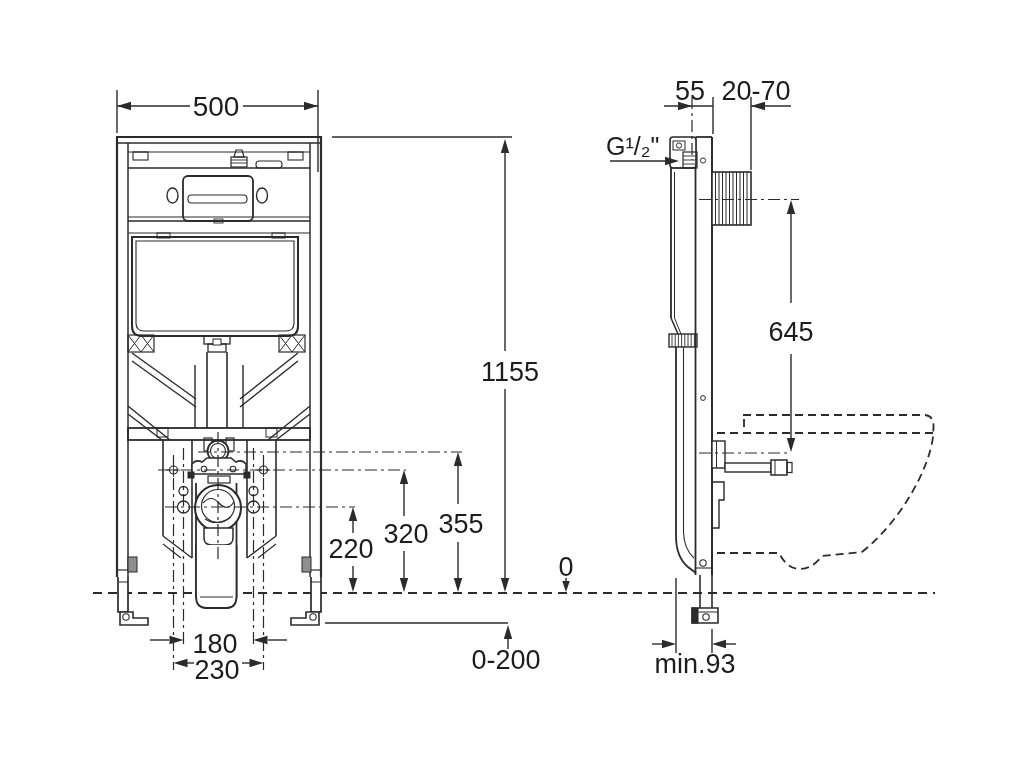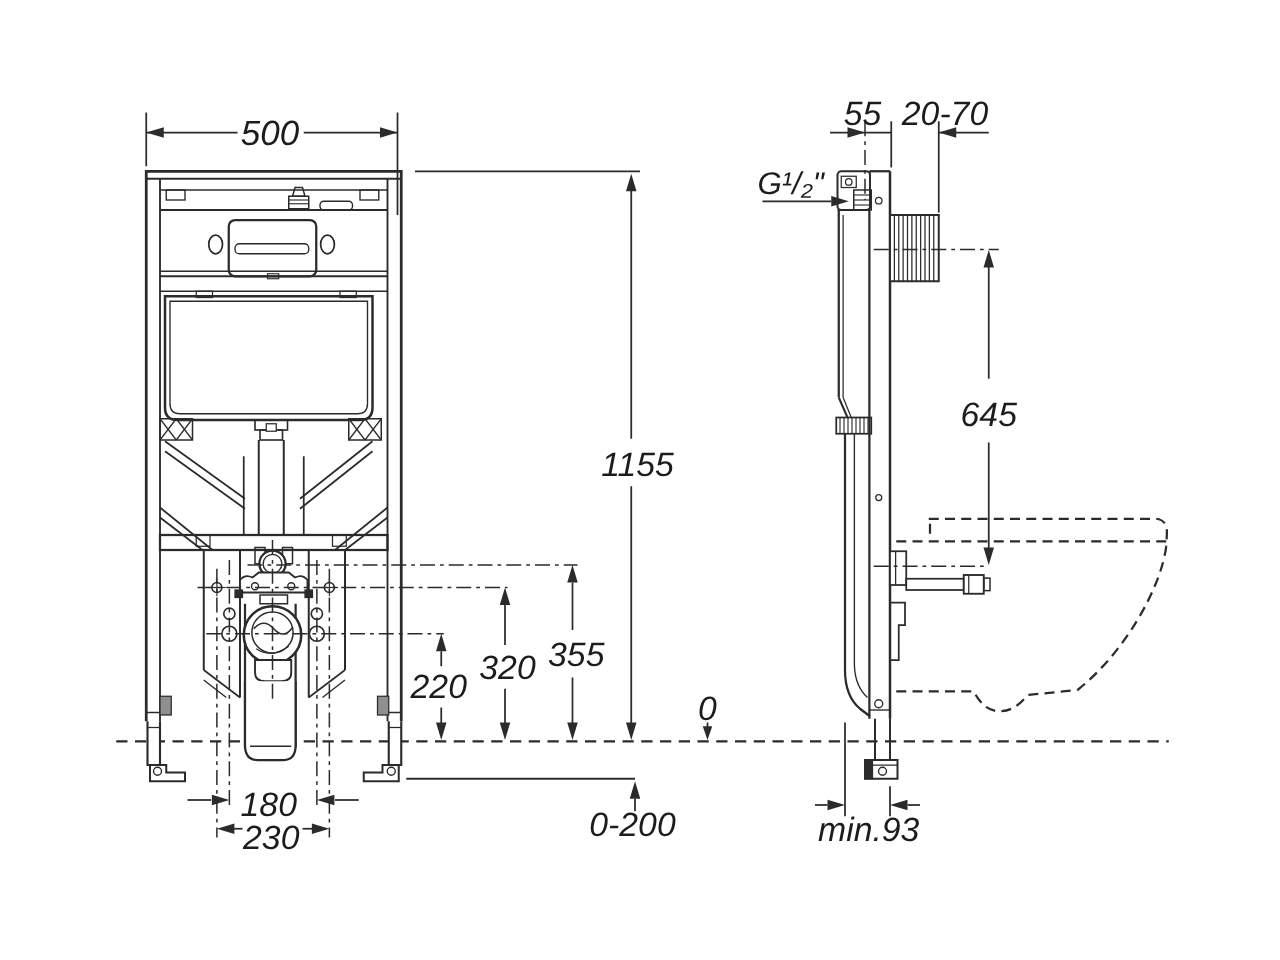--- a/index.html
+++ b/index.html
@@ -1,16 +1,16 @@
 <!DOCTYPE html>
 <html><head>
 <meta charset="utf-8">
 <style>
   html,body{margin:0;padding:0;background:#ffffff;}
-  .stage{position:relative;width:1024px;height:768px;background:#ffffff;overflow:hidden;font-style:italic;}
+  .stage{position:relative;width:1024px;height:768px;background:#ffffff;overflow:hidden;}
   svg{position:absolute;left:0;top:0;}
   text{font-family:"Liberation Sans","DejaVu Sans",sans-serif;stroke:none;}
   .dimtxt{font-size:27px;fill:#1c1c1c;}
   .dimtxt-big{font-size:28px;fill:#1c1c1c;}
   .dimtxt-g{font-size:25px;fill:#1c1c1c;}
   .ln{fill:none;}
   .wfill{fill:#ffffff;}
   .dash-dot{stroke-dasharray:12 4 3 4;stroke-width:1.2;fill:none;}
   .floor-dash{stroke-dasharray:9 6;stroke-width:1.8;fill:none;}
   .bowl-dash{stroke-dasharray:8 5;stroke-width:1.8;fill:none;}

